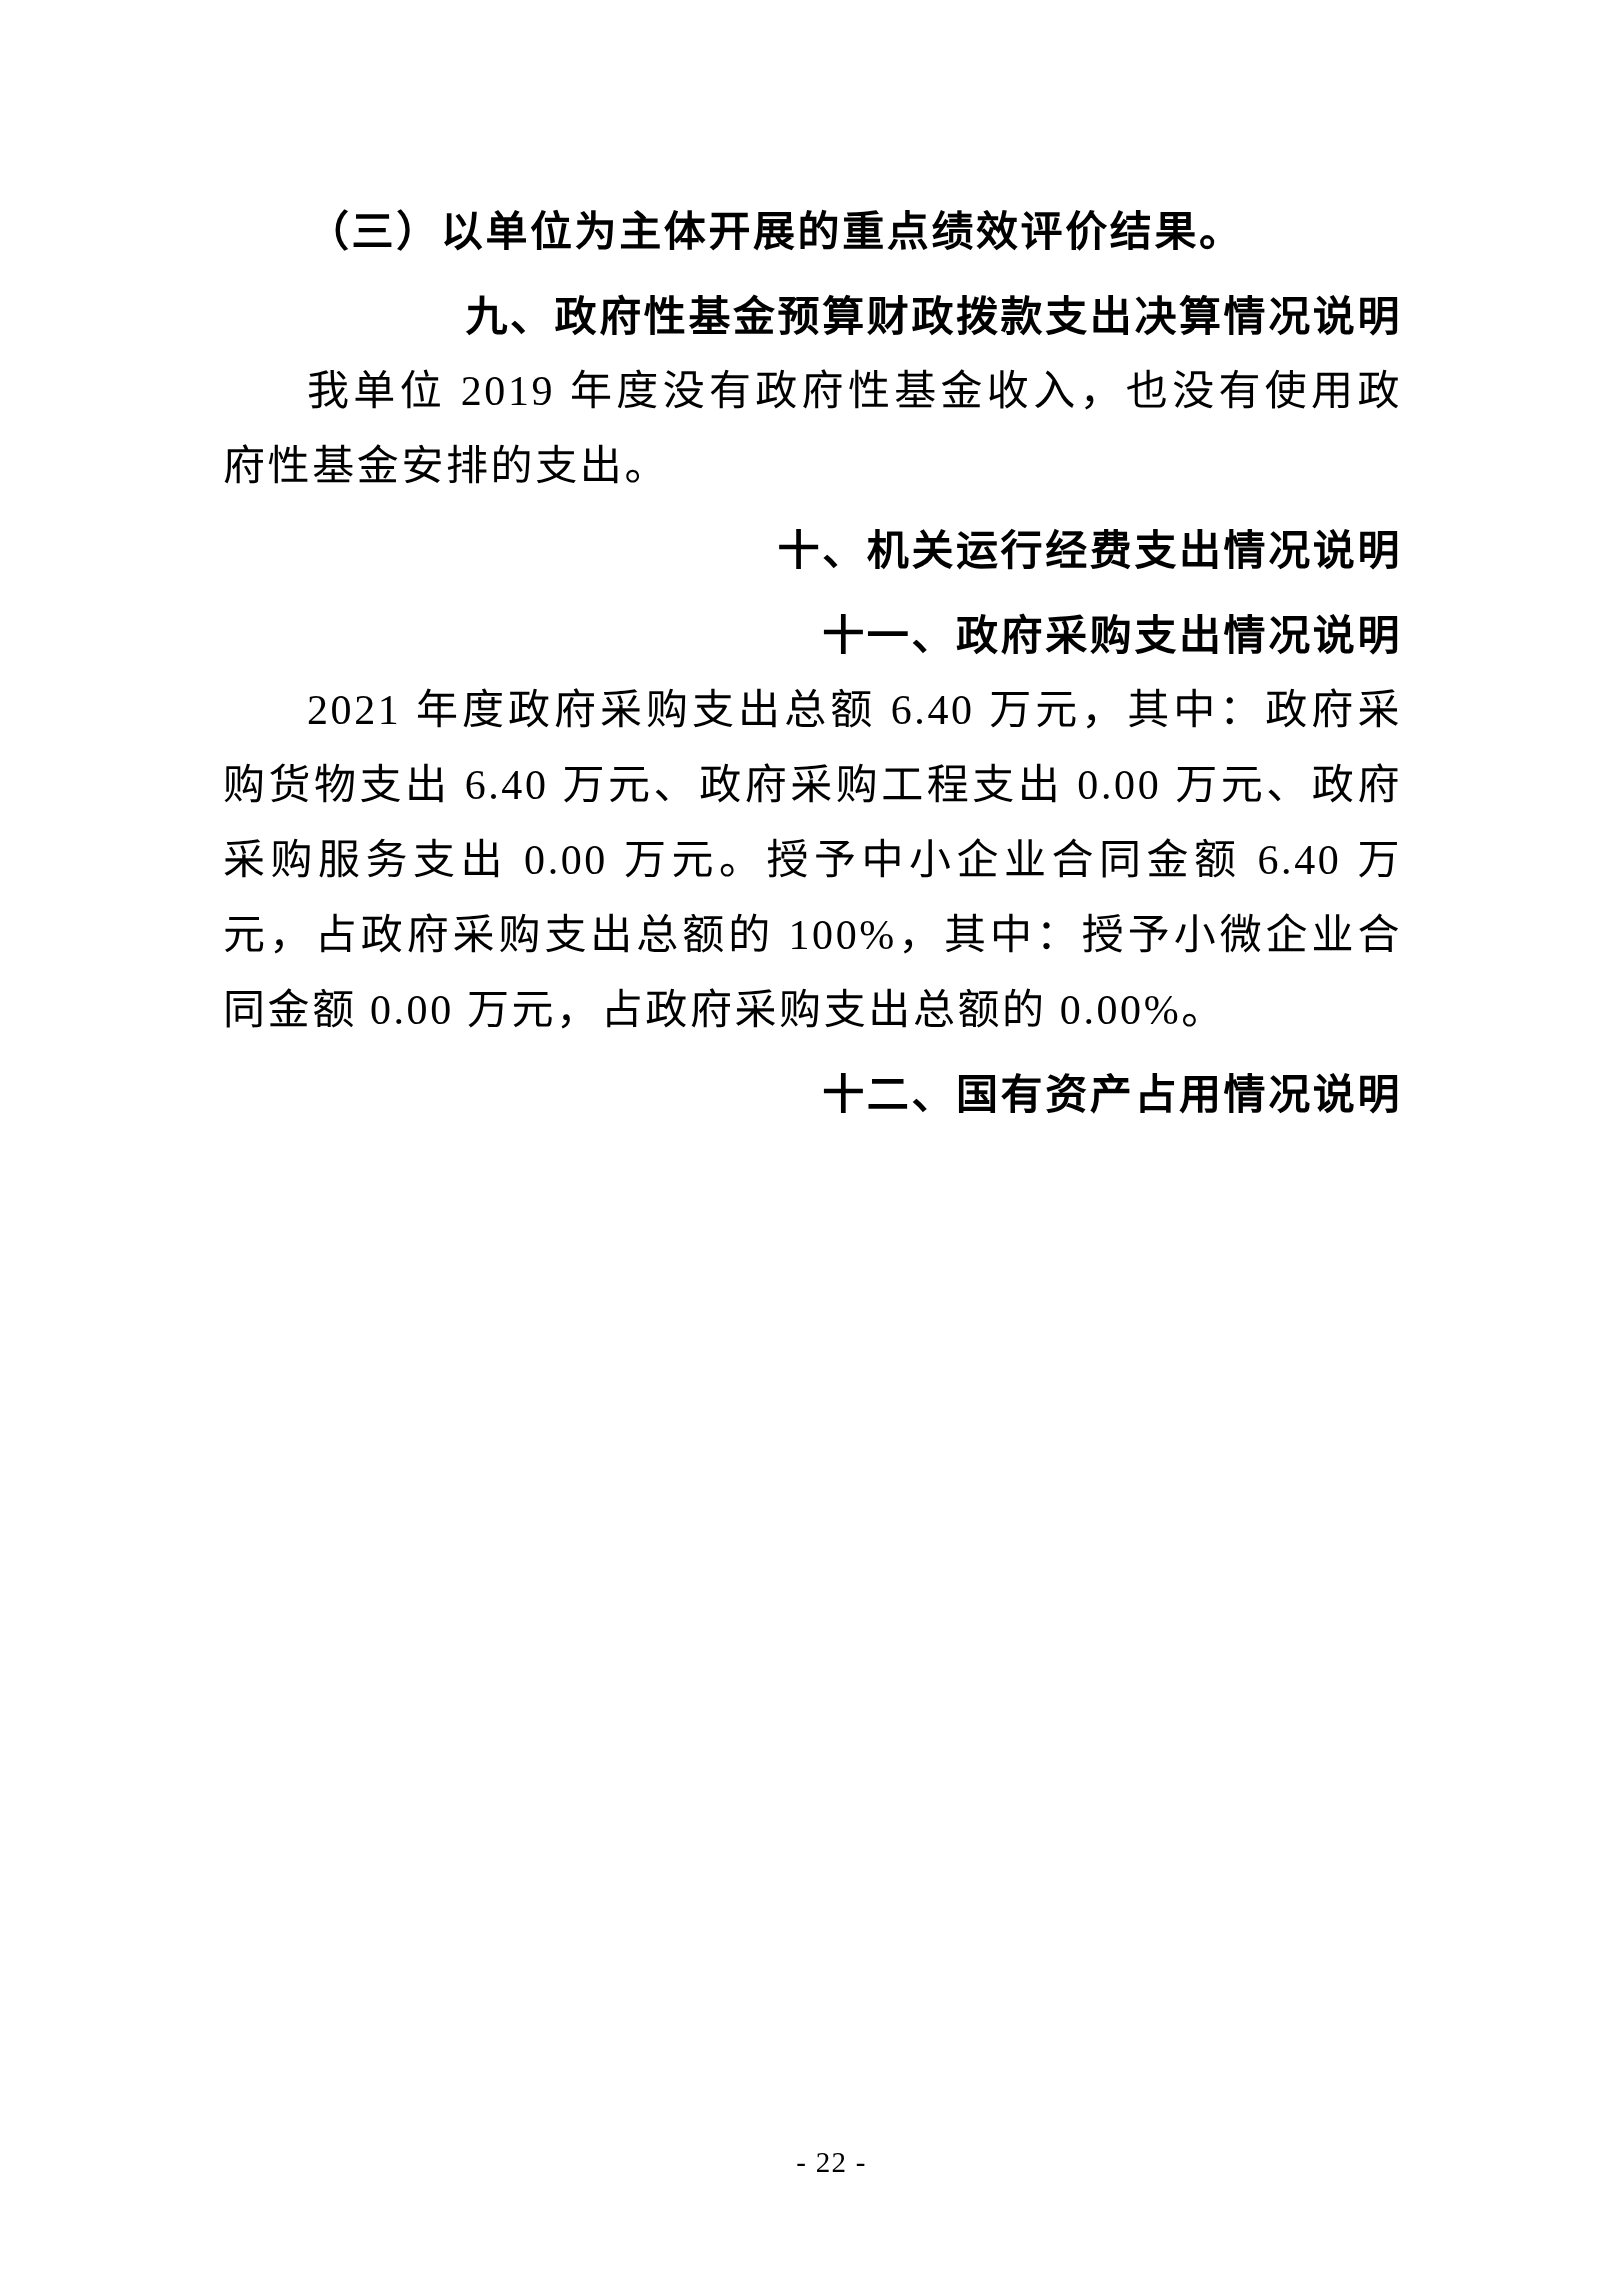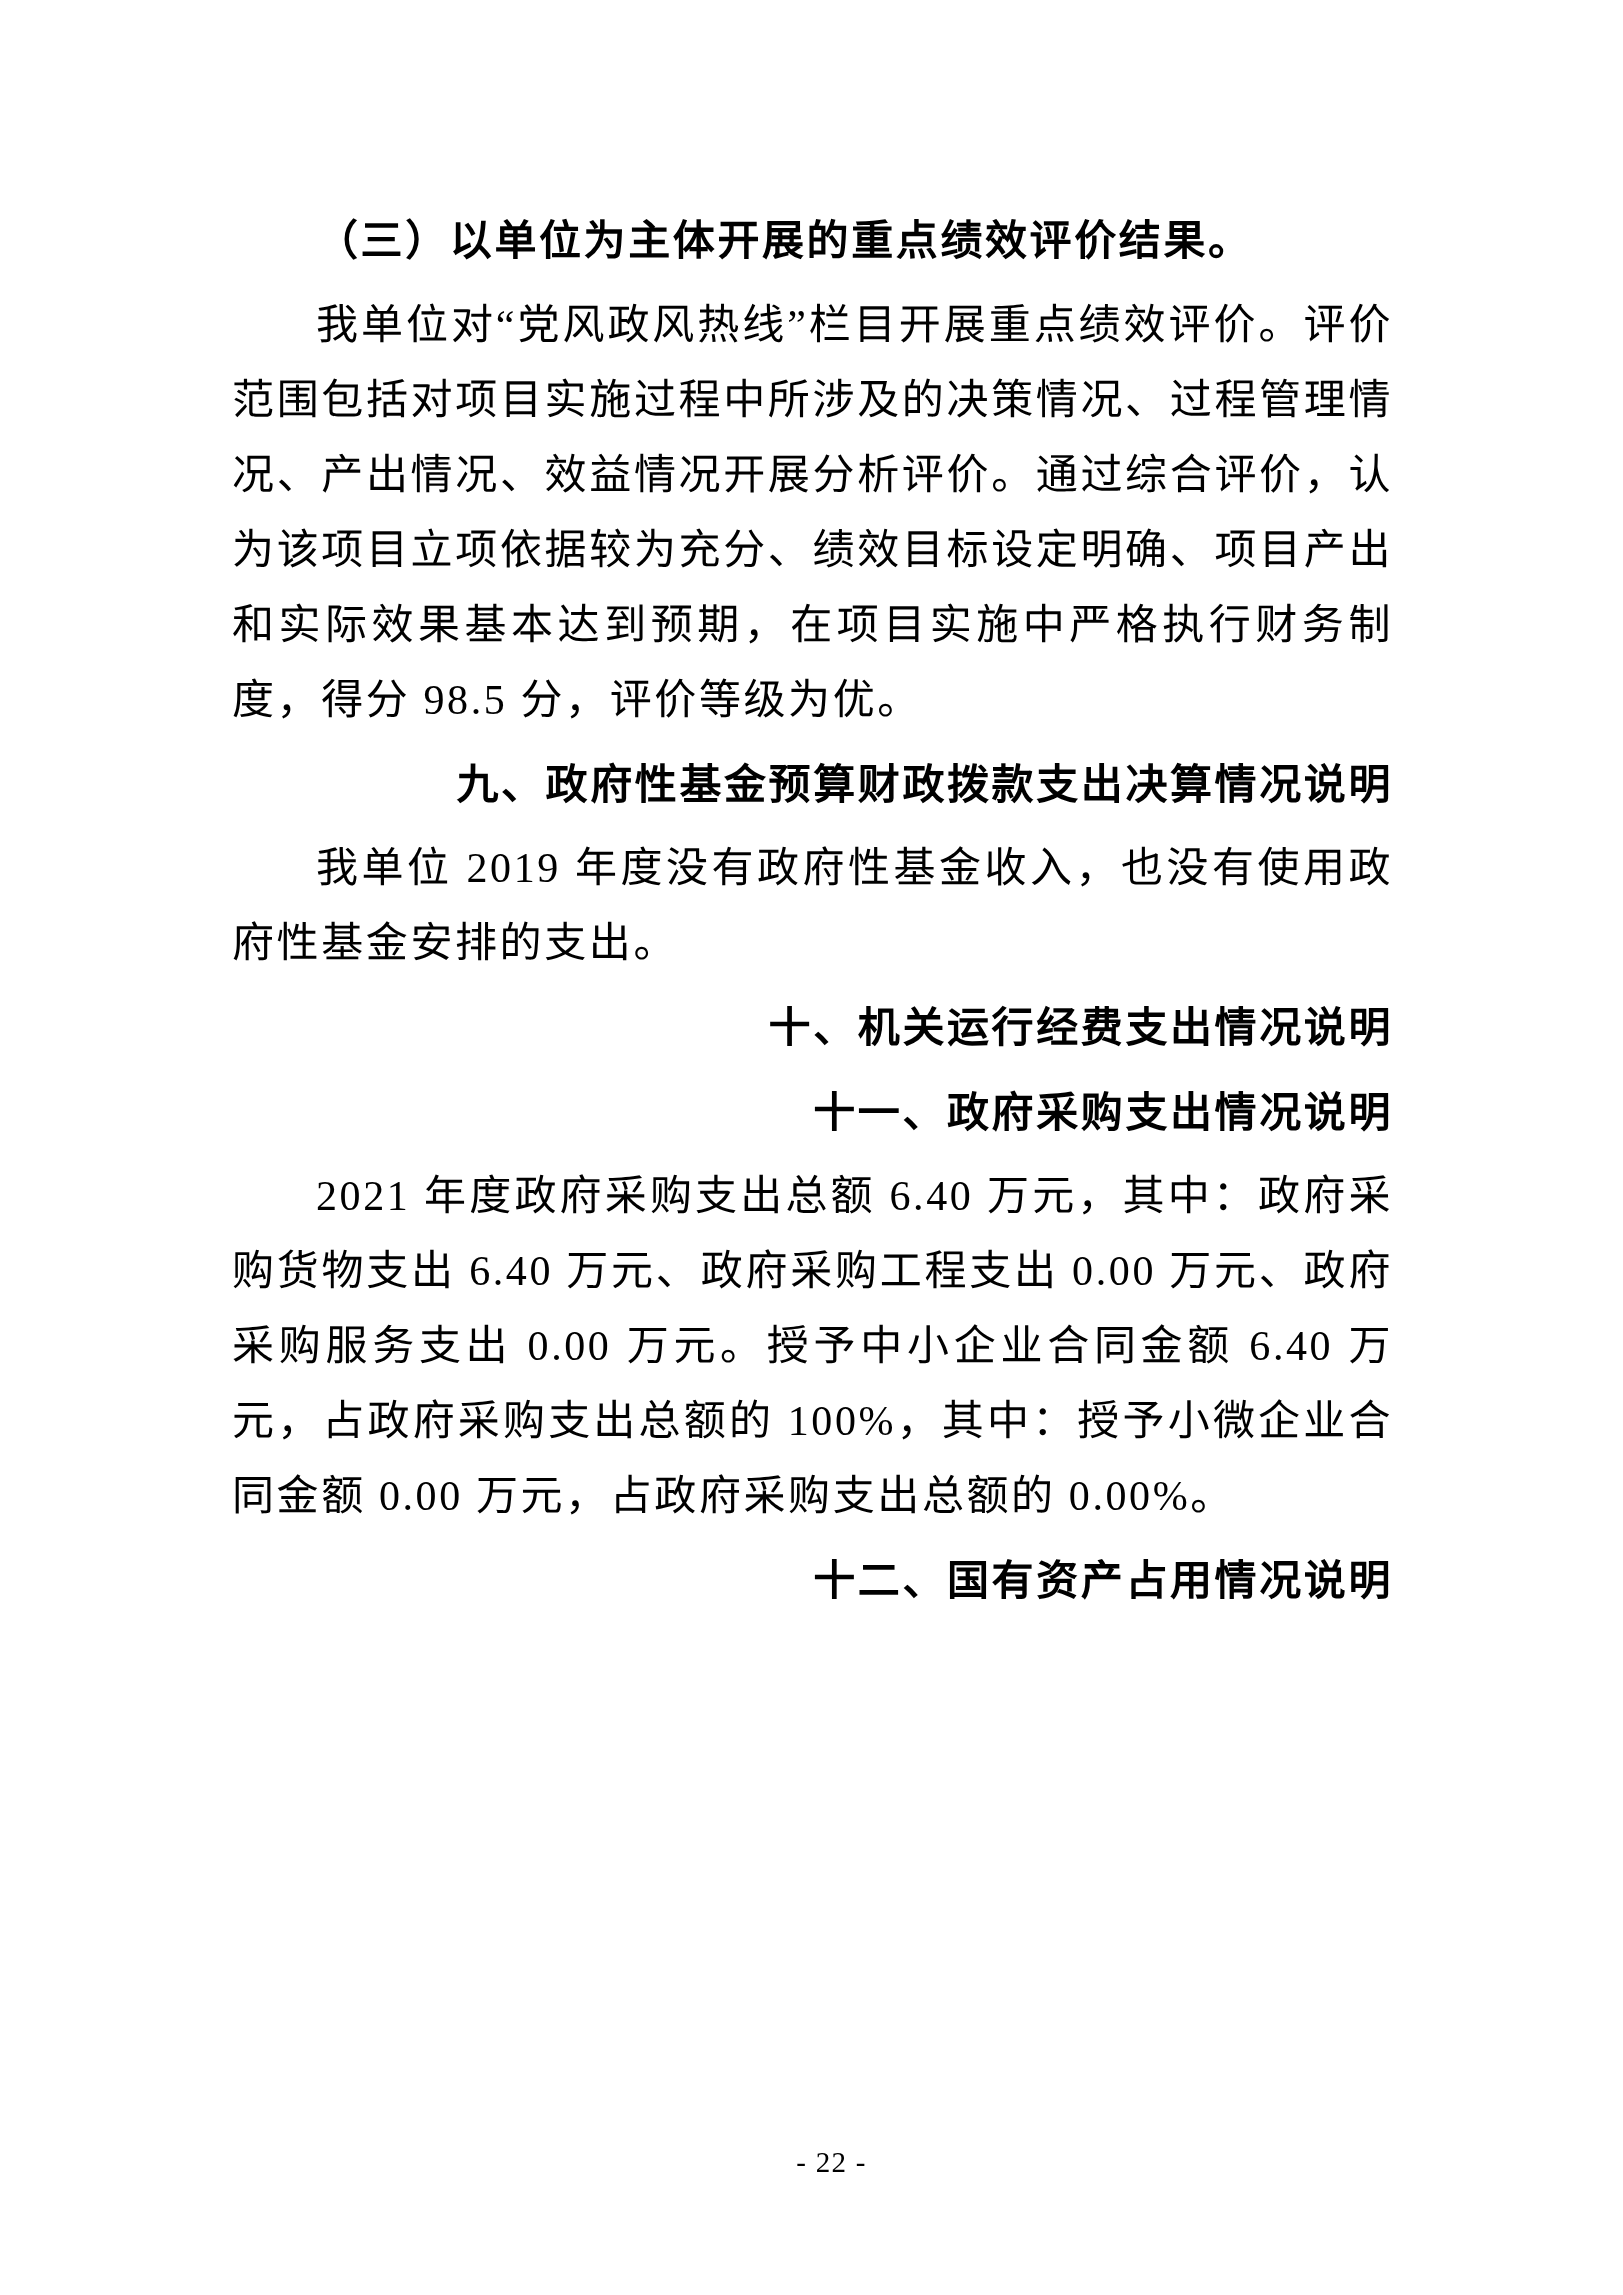--- a/index.html
+++ b/index.html
@@ -15,21 +15,21 @@
     overflow: hidden;
     color: #000000;
   }
   .content {
     position: absolute;
     left: 223px;
     top: 195px;
     width: 1179px;
   }
   .content p {
-    margin: 9px;
+    margin: 0;
     padding: 0;
     font-size: 42px;
     line-height: 75px;
     letter-spacing: 2.6px;
     color: #000000;
     text-indent: 2em;
     text-align: justify;
     text-justify: inter-ideograph;
     font-family: "Liberation Serif", "DejaVu Serif", serif;
     word-break: break-all;
@@ -57,21 +57,20 @@
     font-family: "Liberation Serif", "DejaVu Serif", serif;
     padding-left: 20px;
   }
 </style>
 </head>
 <body>
 
 <div class="page">
   <div class="content">
     <p class="sub-heading">（三）以单位为主体开展的重点绩效评价结果。</p>
-    <p class="para">我单位对“党风政风热线”栏目开展重点绩效评价。评价范围包括对项目实施过程中所涉及的决策情况、过程管理情况、产出情况、效益情况开展分析评价。通过综合评价，认为该项目立项依据较为充分、绩效目标设定明确、项目产出和实际效果基本达到预期，在项目实施中严格执行财务制度，得分 98.5 分，评价等级为优。</p>
     <p class="section-heading">九、政府性基金预算财政拨款支出决算情况说明</p>
     <p class="para">我单位 2019 年度没有政府性基金收入，也没有使用政府性基金安排的支出。</p>
     <p class="section-heading">十、机关运行经费支出情况说明</p>
     <p class="section-heading">十一、政府采购支出情况说明</p>
     <p class="para">2021 年度政府采购支出总额 6.40 万元，其中：政府采购货物支出 6.40 万元、政府采购工程支出 0.00 万元、政府采购服务支出 0.00 万元。授予中小企业合同金额 6.40 万元，占政府采购支出总额的 100%，其中：授予小微企业合同金额 0.00 万元，占政府采购支出总额的 0.00%。</p>
     <p class="section-heading">十二、国有资产占用情况说明</p>
   </div>
   <div class="footer">
     <span>- 22 -</span>
   </div>

